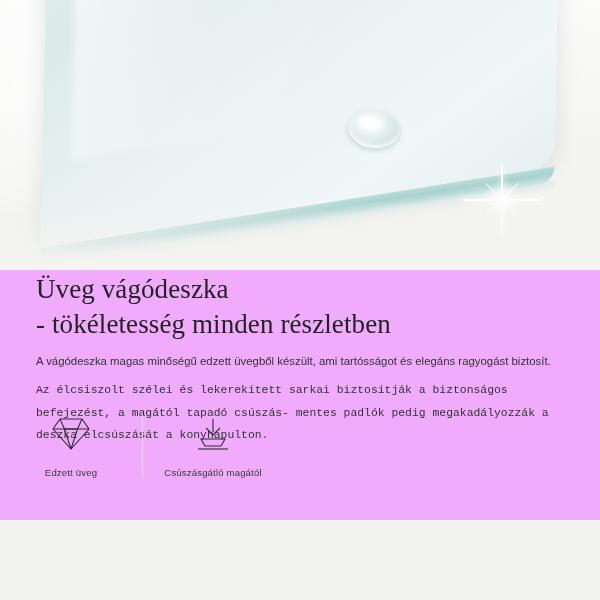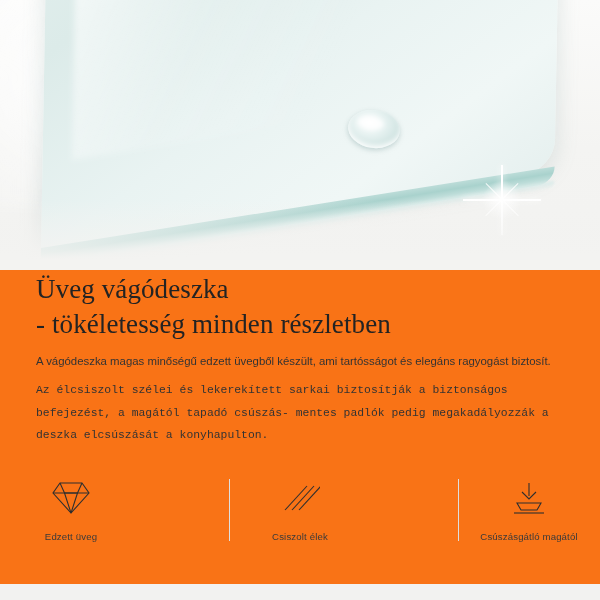--- a/index.html
+++ b/index.html
@@ -9,22 +9,22 @@
     overflow: hidden;
   }
   body {
     font-family: "Liberation Sans", sans-serif;
     background: #f2f2f0;
     color: #2b2b2b;
   }
   .page {
     position: relative;
     width: 600px;
-    height: 584px;
-    background: #f97316;
+    height: 520px;
+    background: #f0abfc;
     overflow: hidden;
   }
 
   
   .hero {
     position: relative;
     width: 600px;
     height: 270px;
     background: linear-gradient(180deg, #fbfbfa 0%, #f4f4f2 55%, #f2f2f0 100%);
     overflow: hidden;
@@ -180,22 +180,21 @@
   .body-copy p + p { margin-top: 7px; font-family: Liberation Mono, monospace; }
 
   
   .features {
     position: absolute;
     left: 0;
     bottom: 42px;
     width: 600px;
     display: flex;
     align-items: flex-start;
-    justify-content: space-between;
-    gap: 24px;
+    justify-content: flex-start;
   }
   .feature {
     width: 142px;
     text-align: center;
     position: relative;
     padding: 0 6px;
   }
   .feature + .feature::before {
     content: "";
     position: absolute;
@@ -267,32 +266,20 @@
           <path d="M9 3 H31 L38 13 L20 33 L2 13 Z"></path>
           <path d="M2 13 H38"></path>
           <path d="M9 3 L13.5 13 L20 33"></path>
           <path d="M31 3 L26.5 13 L20 33"></path>
           <path d="M13.5 13 H26.5"></path>
         </svg>
       </div>
       <div class="feature-label">Edzett üveg</div>
     </div>
 
-    <div class="feature">
-      <div class="feature-icon">
-        <svg width="40" height="34" viewBox="0 0 40 34" fill="none" stroke="#2f2f2f" stroke-width="1.1">
-          <path d="M5 29 L27 5"></path>
-          <path d="M12 29 L34 5"></path>
-          <path d="M19 29 L41 5"></path>
-          <path d="M26 29 L44 9" opacity="0"></path>
-          <path d="M2 29 L24 5" opacity="0"></path>
-        </svg>
-      </div>
-      <div class="feature-label">Csiszolt élek</div>
-    </div>
 
 
     <div class="feature">
       <div class="feature-icon">
         <svg width="40" height="36" viewBox="0 0 40 36" fill="none" stroke="#2f2f2f" stroke-width="1.1">
           <path d="M20 3 V16"></path>
           <path d="M13 12 L20 19 L27 12"></path>
           <path d="M8 23 H32 L28 30 H12 Z"></path>
           <path d="M5 33 H35"></path>
         </svg>

